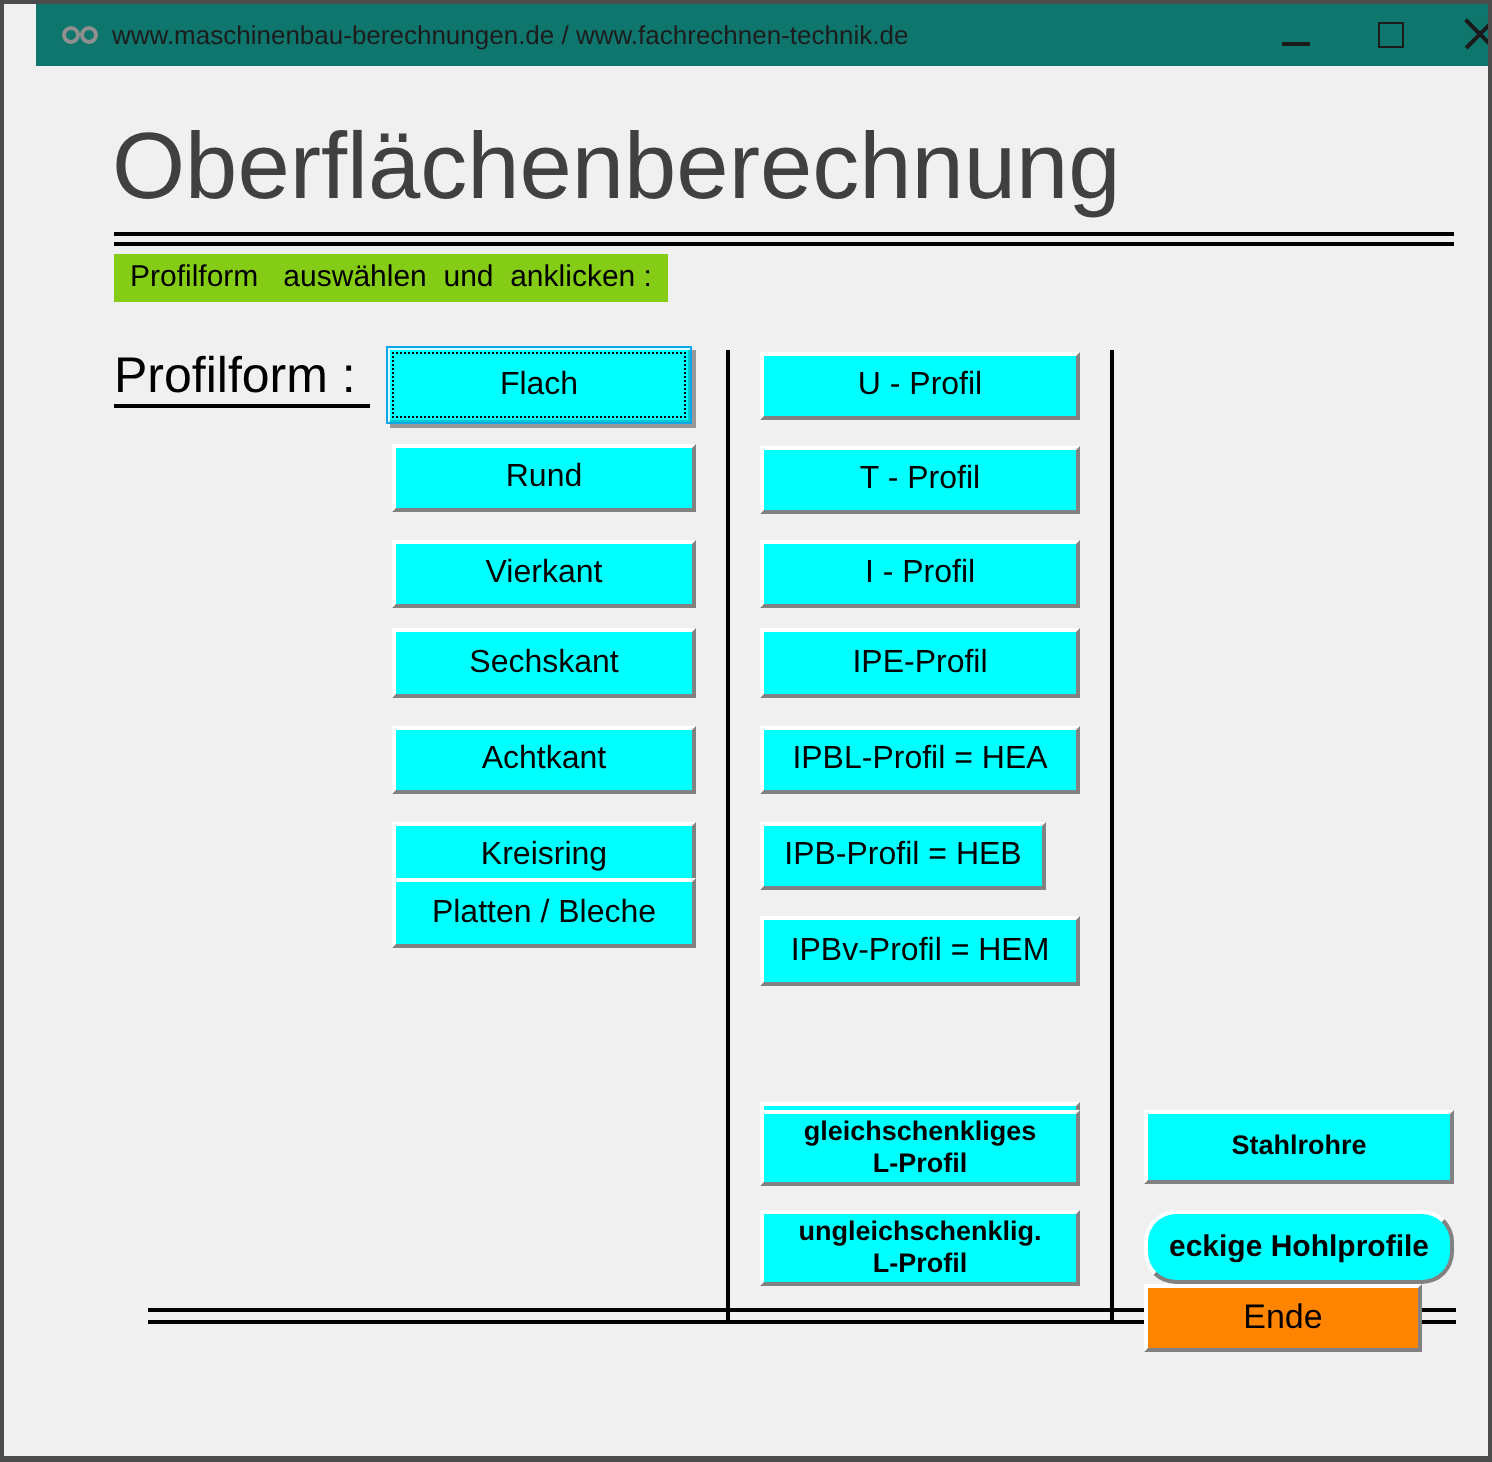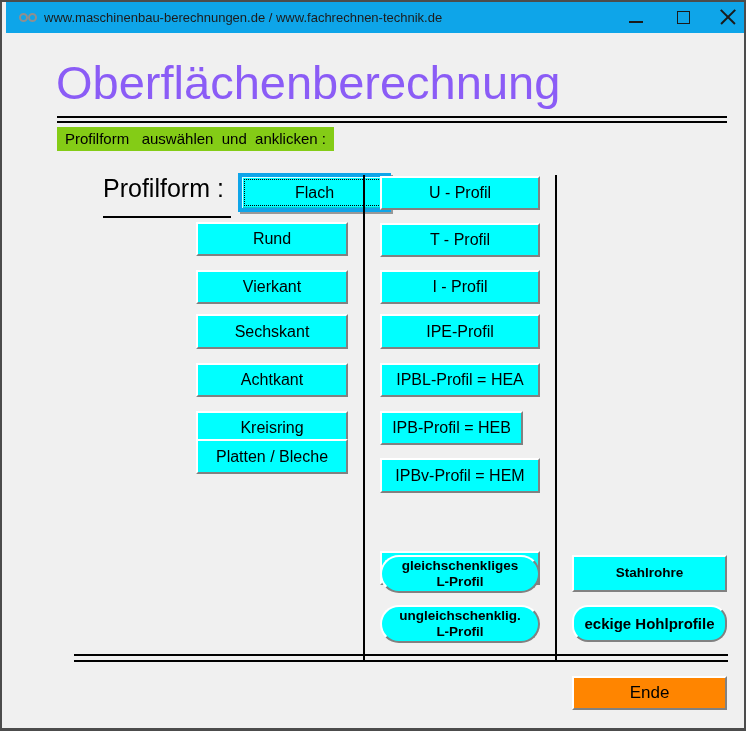--- a/index.html
+++ b/index.html
@@ -3,75 +3,74 @@
 <meta charset="utf-8">
 <style>
   html,body{margin:0;padding:0;background:#d4d4d4;}
   .window{
     position:relative;width:746px;height:731px;box-sizing:border-box;
     border:2px solid #4c4c4c;border-bottom-width:3px;
     background:#f0f0f0;overflow:hidden;
     font-family:"Liberation Sans",sans-serif;
   }
   
-  .titlebar{position:absolute;left:4px;top:0;right:0;height:31px;background:#0ea5e9;}
+  .titlebar{position:absolute;left:16px;top:0;right:0;height:31px;background:#0f766e;}
   .app-icon{position:absolute;left:13px;top:11px;width:24px;height:10px;}
   .gear{display:inline-block;width:5px;height:5px;border:2px solid #8f8f8f;border-radius:50%;vertical-align:top;}
   .gear+.gear{margin-left:0px;}
   .titletext{
     position:absolute;left:38px;top:0;height:31px;line-height:31px;
     font-size:13px;color:#1c1c1c;white-space:nowrap;
   }
   .winctrl{position:absolute;top:0;width:34px;height:31px;cursor:pointer;}
   .winctrl.min{left:613px;}
   .winctrl.max{left:660px;}
   .winctrl.close{left:705px;}
   .minbar{position:absolute;left:10px;top:19px;width:14px;height:2px;background:#1a1a1a;}
   .maxbox{position:absolute;left:11px;top:9px;width:11px;height:11px;border:1.5px solid #1a1a1a;background:transparent;}
   .xwrap{position:absolute;left:9px;top:7px;width:16px;height:16px;}
   .xbar{position:absolute;left:-2px;top:7px;width:20px;height:1.6px;background:#1a1a1a;}
   .xbar.a{transform:rotate(45deg);}
   .xbar.b{transform:rotate(-45deg);}
   
   .page-title{
     position:absolute;left:54px;top:57px;margin:0;
-    font-size:47px;font-weight:400;color:#8b5cf6;line-height:1;letter-spacing:0px;white-space:nowrap;
+    font-size:47px;font-weight:400;color:#404040;line-height:1;letter-spacing:0px;white-space:nowrap;
   }
   .hrule{position:absolute;background:#000;height:2px;}
   .title-rule-a{left:55px;top:114px;width:670px;}
   .title-rule-b{left:55px;top:119px;width:670px;}
   .instruction{
     position:absolute;left:55px;top:125px;height:24px;line-height:24px;
     background:#84cc16;color:#000;font-size:15px;padding:0 8px;white-space:pre;
   }
   .profilform-label{
     position:absolute;left:55px;top:174px;
     font-size:25px;line-height:25px;color:#000;
-    border-bottom:2px solid #000;padding-bottom:15px;white-space:pre;margin-left:46px;
+    border-bottom:2px solid #000;padding-bottom:1px;white-space:pre;
   }
   
   .btn{
     position:absolute;box-sizing:border-box;margin:0;
     background:var(--button-cyan,#00ffff);
     border-top:2px solid #ffffff;border-left:2px solid #ffffff;
     border-right:2px solid #818181;border-bottom:2px solid #818181;
     display:flex;align-items:center;justify-content:center;text-align:center;
     font-family:"Liberation Sans",sans-serif;font-size:16px;color:#000;
     white-space:pre-line;line-height:1.2;cursor:pointer;padding:0;
   }
   .btn.default{
-    border:4px solid #0ea5e9;
+    border:1px solid #0ea5e9;
     box-shadow:2px 2px 0 #989898, inset 1px 1px 0 rgba(255,255,255,.85), inset -1px -1px 0 rgba(0,0,0,.2);
-    margin-left:45px;
   }
   .btn.default::after{
     content:"";position:absolute;left:2px;top:2px;right:2px;bottom:2px;
     border:1px dotted #000;pointer-events:none;
   }
-  .btn.small{font-size:13.5px;font-weight:bold;border-radius:19px;}
+  .btn.small{font-size:13.5px;font-weight:bold;}
   .ende{
     background:var(--ende-orange,#ff8500);font-size:17px;
   }
   
   .b-flach    {left:191px;top:171px;width:153px;height:39px;}
   .b-rund     {left:194px;top:220px;width:152px;height:34px;}
   .b-vierkant {left:194px;top:268px;width:152px;height:34px;}
   .b-sechskant{left:194px;top:312px;width:152px;height:35px;}
   .b-achtkant {left:194px;top:361px;width:152px;height:34px;}
   .b-kreisring{left:194px;top:409px;width:152px;height:34px;}
@@ -83,21 +82,21 @@
   .b-ipe {left:378px;top:312px;width:160px;height:35px;}
   .b-hea {left:378px;top:361px;width:160px;height:34px;}
   .b-heb {left:378px;top:409px;width:143px;height:34px;}
   .b-hem {left:378px;top:456px;width:160px;height:35px;}
   .b-z   {left:378px;top:505px;width:160px;height:34px;margin-top:44px;}
   .b-lg  {left:378px;top:553px;width:160px;height:38px;}
   .b-lu  {left:378px;top:603px;width:160px;height:38px;}
   
   .b-stahl {left:570px;top:553px;width:155px;height:37px;font-size:13.5px;font-weight:bold;}
   .b-hohl  {left:570px;top:603px;width:155px;height:37px;font-size:15px;font-weight:bold;border-radius:16px;}
-  .b-ende  {left:570px;top:674px;width:155px;height:34px;}
+  .b-ende  {left:570px;top:640px;width:139px;height:34px;}
   
   .vdiv{position:absolute;width:2px;background:#000;top:173px;height:485px;}
   .vdiv1{left:361px;}
   .vdiv2{left:553px;}
   .bottom-rule-a{left:72px;top:652px;width:654px;}
   .bottom-rule-b{left:72px;top:658px;width:654px;}
 </style>
 </head>
 <body>
 

